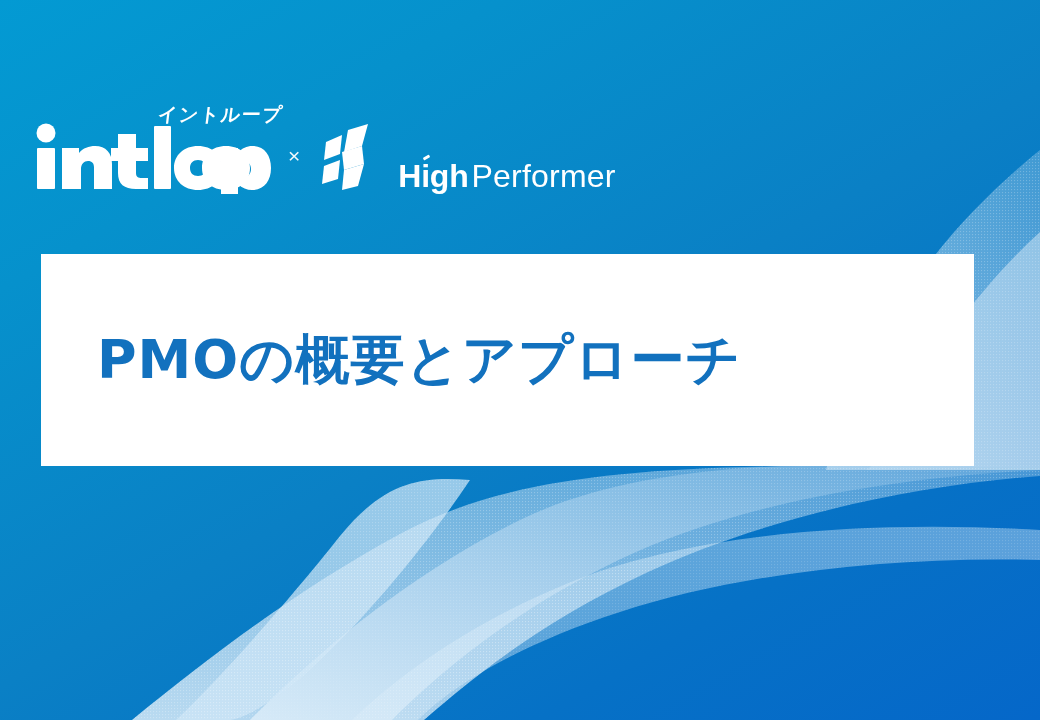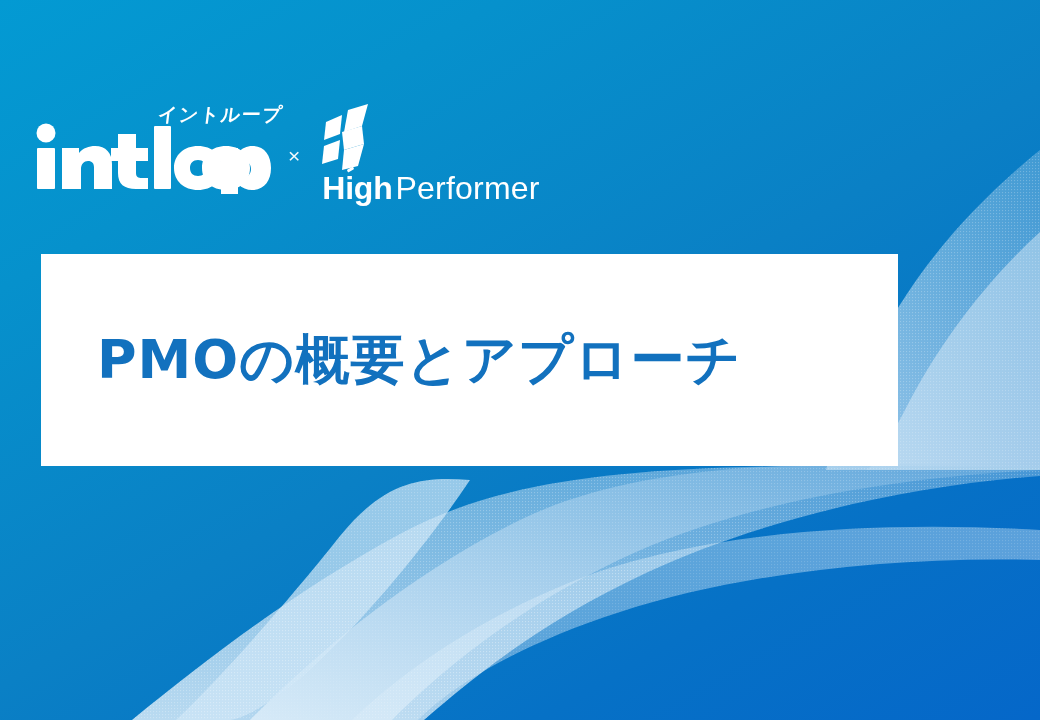--- a/index.html
+++ b/index.html
@@ -67,24 +67,23 @@
     font-weight: 400;
     line-height: 1;
     margin: 0 22px 30px 16px;
     opacity: 0.95;
   }
 
   
   .hp-block {
     position: relative;
     display: flex;
-    align-items: flex-start;
+    align-items: flex-end;
     height: 86px;
     margin-bottom: 6px;
-    flex-direction: column;
   }
   .hp-mark {
     width: 62px;
     height: 66px;
     margin-right: 14px;
     flex: 0 0 auto;
   }
   .hp-text {
     position: relative;
     top: 2px;
@@ -124,21 +123,21 @@
     text-align: right;
     margin-top: 5px;
     padding-right: 2px;
   }
 
   
   .title-card {
     position: absolute;
     left: 41px;
     top: 254px;
-    width: 857px;
+    width: 933px;
     height: 212px;
     background: #ffffff;
     display: flex;
     align-items: center;
   }
   .title-text {
     margin-left: 56px;
     color: #1271BE;
     font-size: 54px;
     font-weight: 700;

